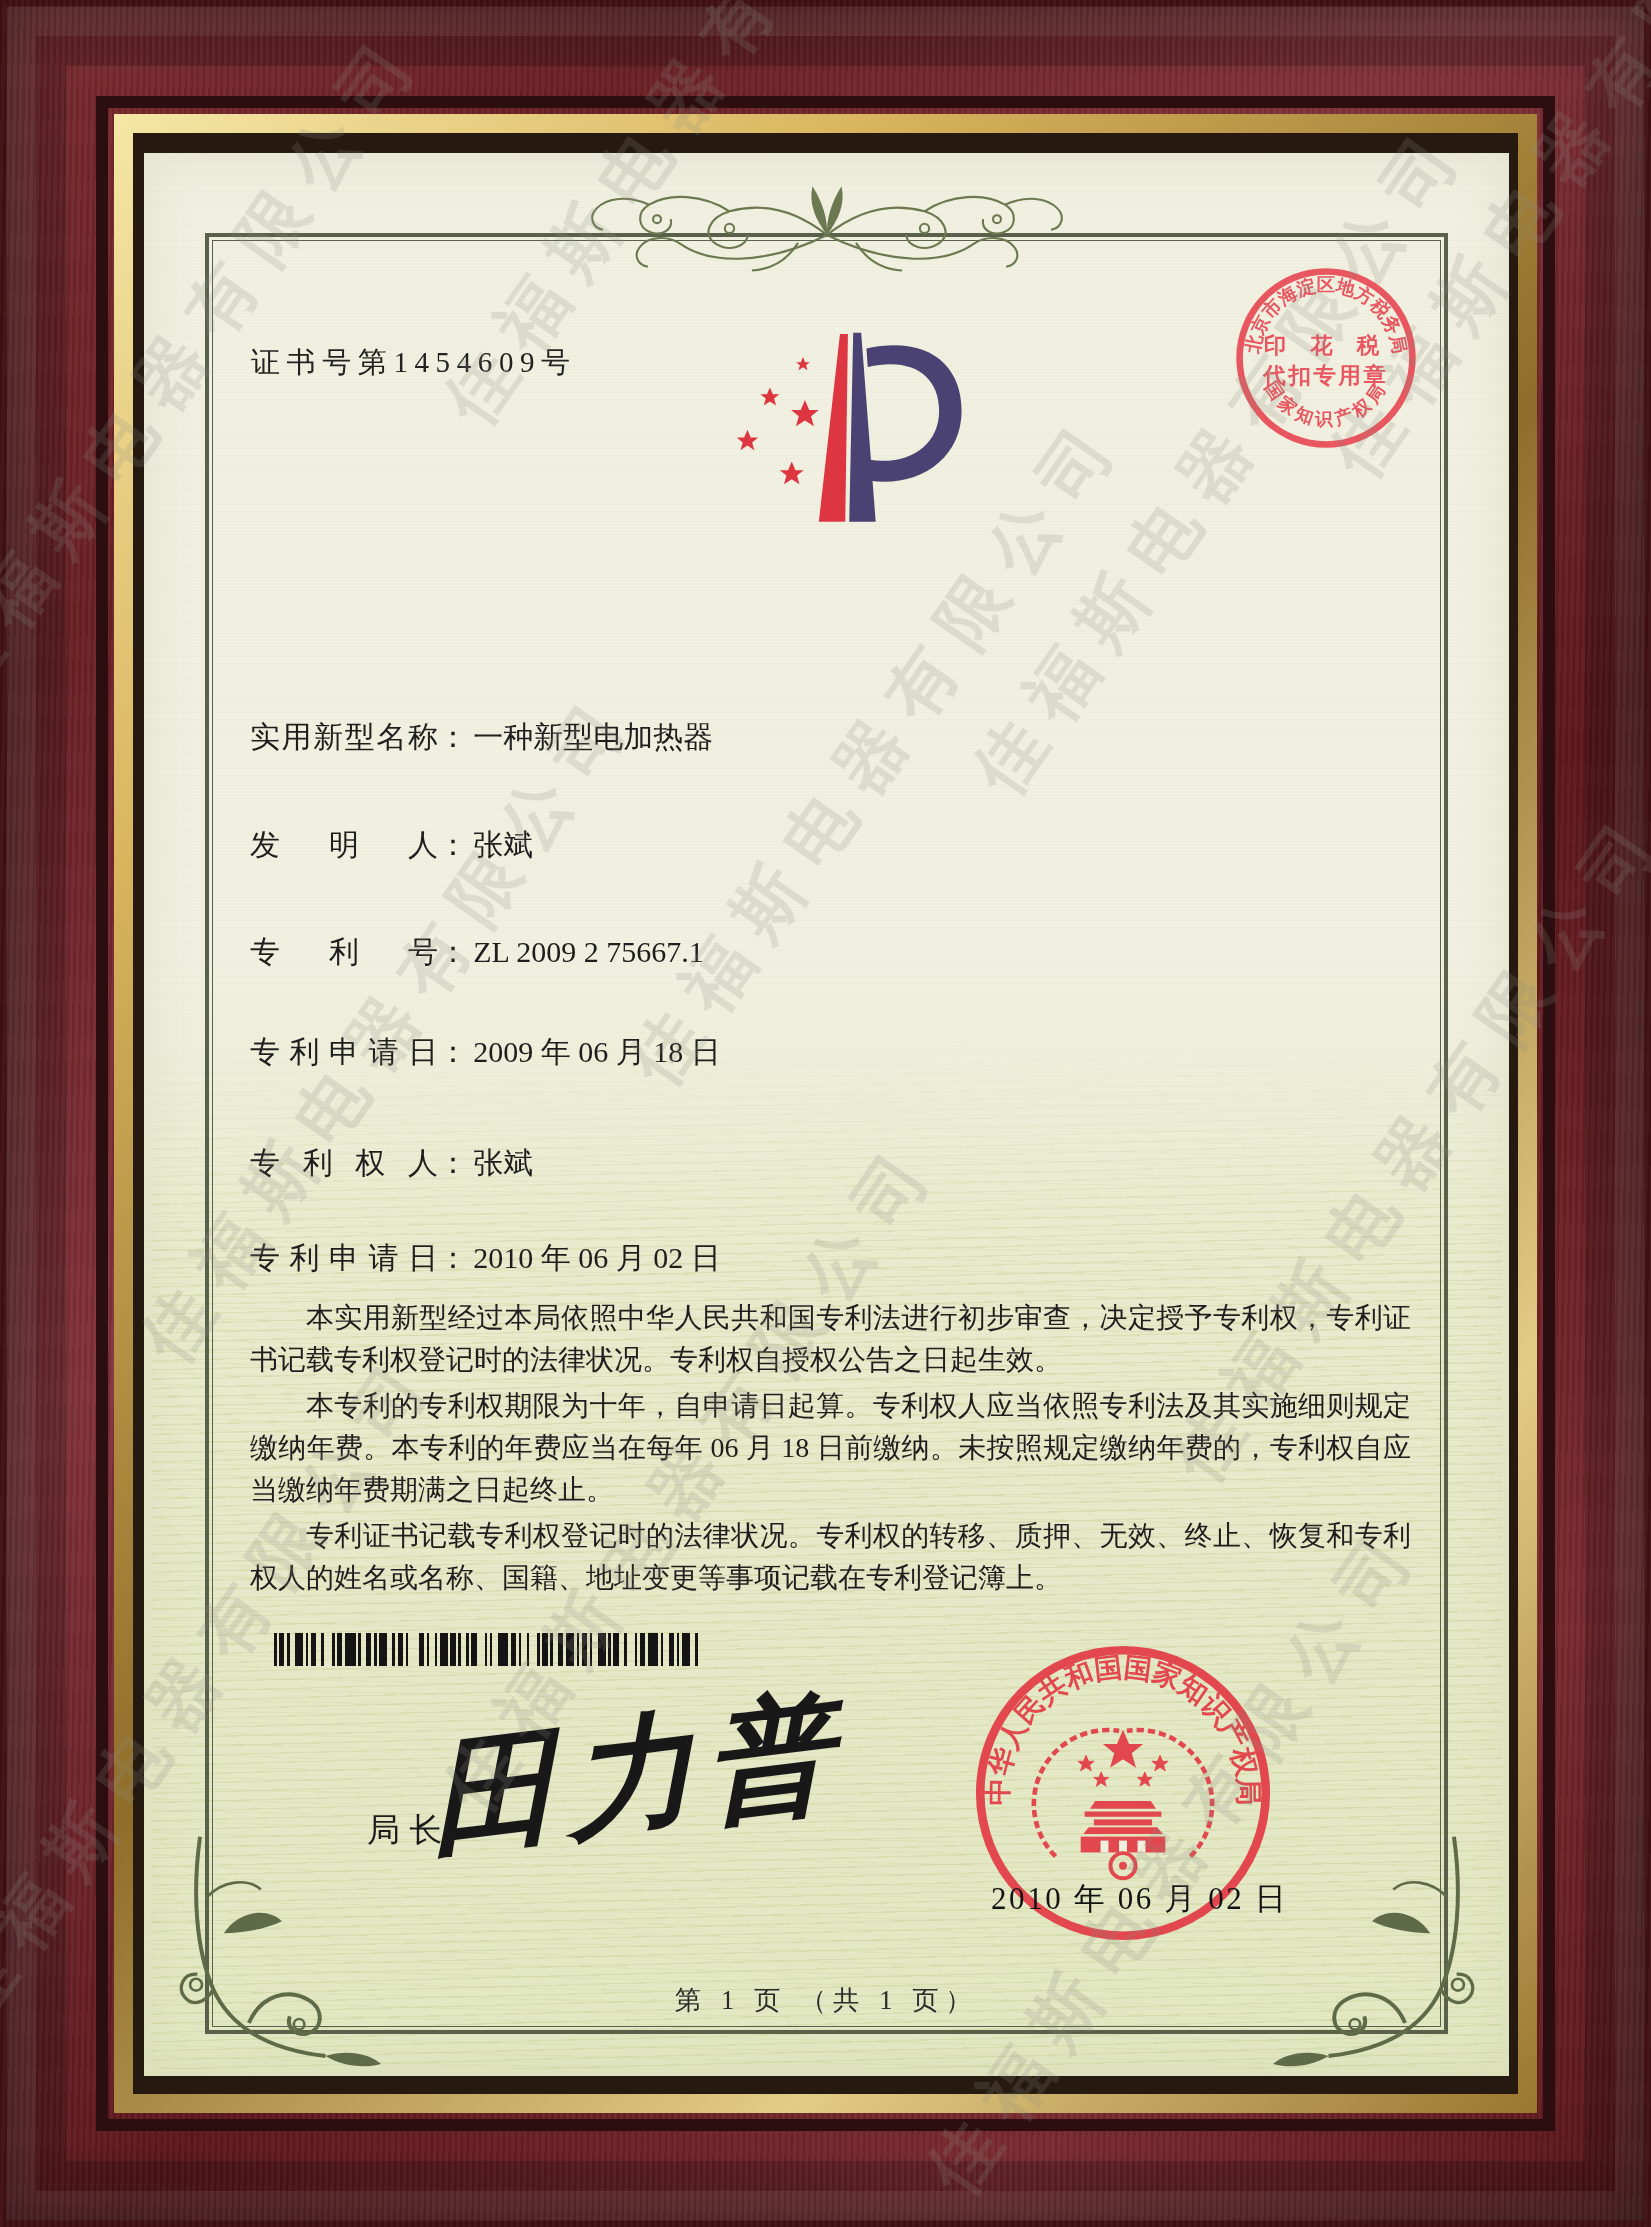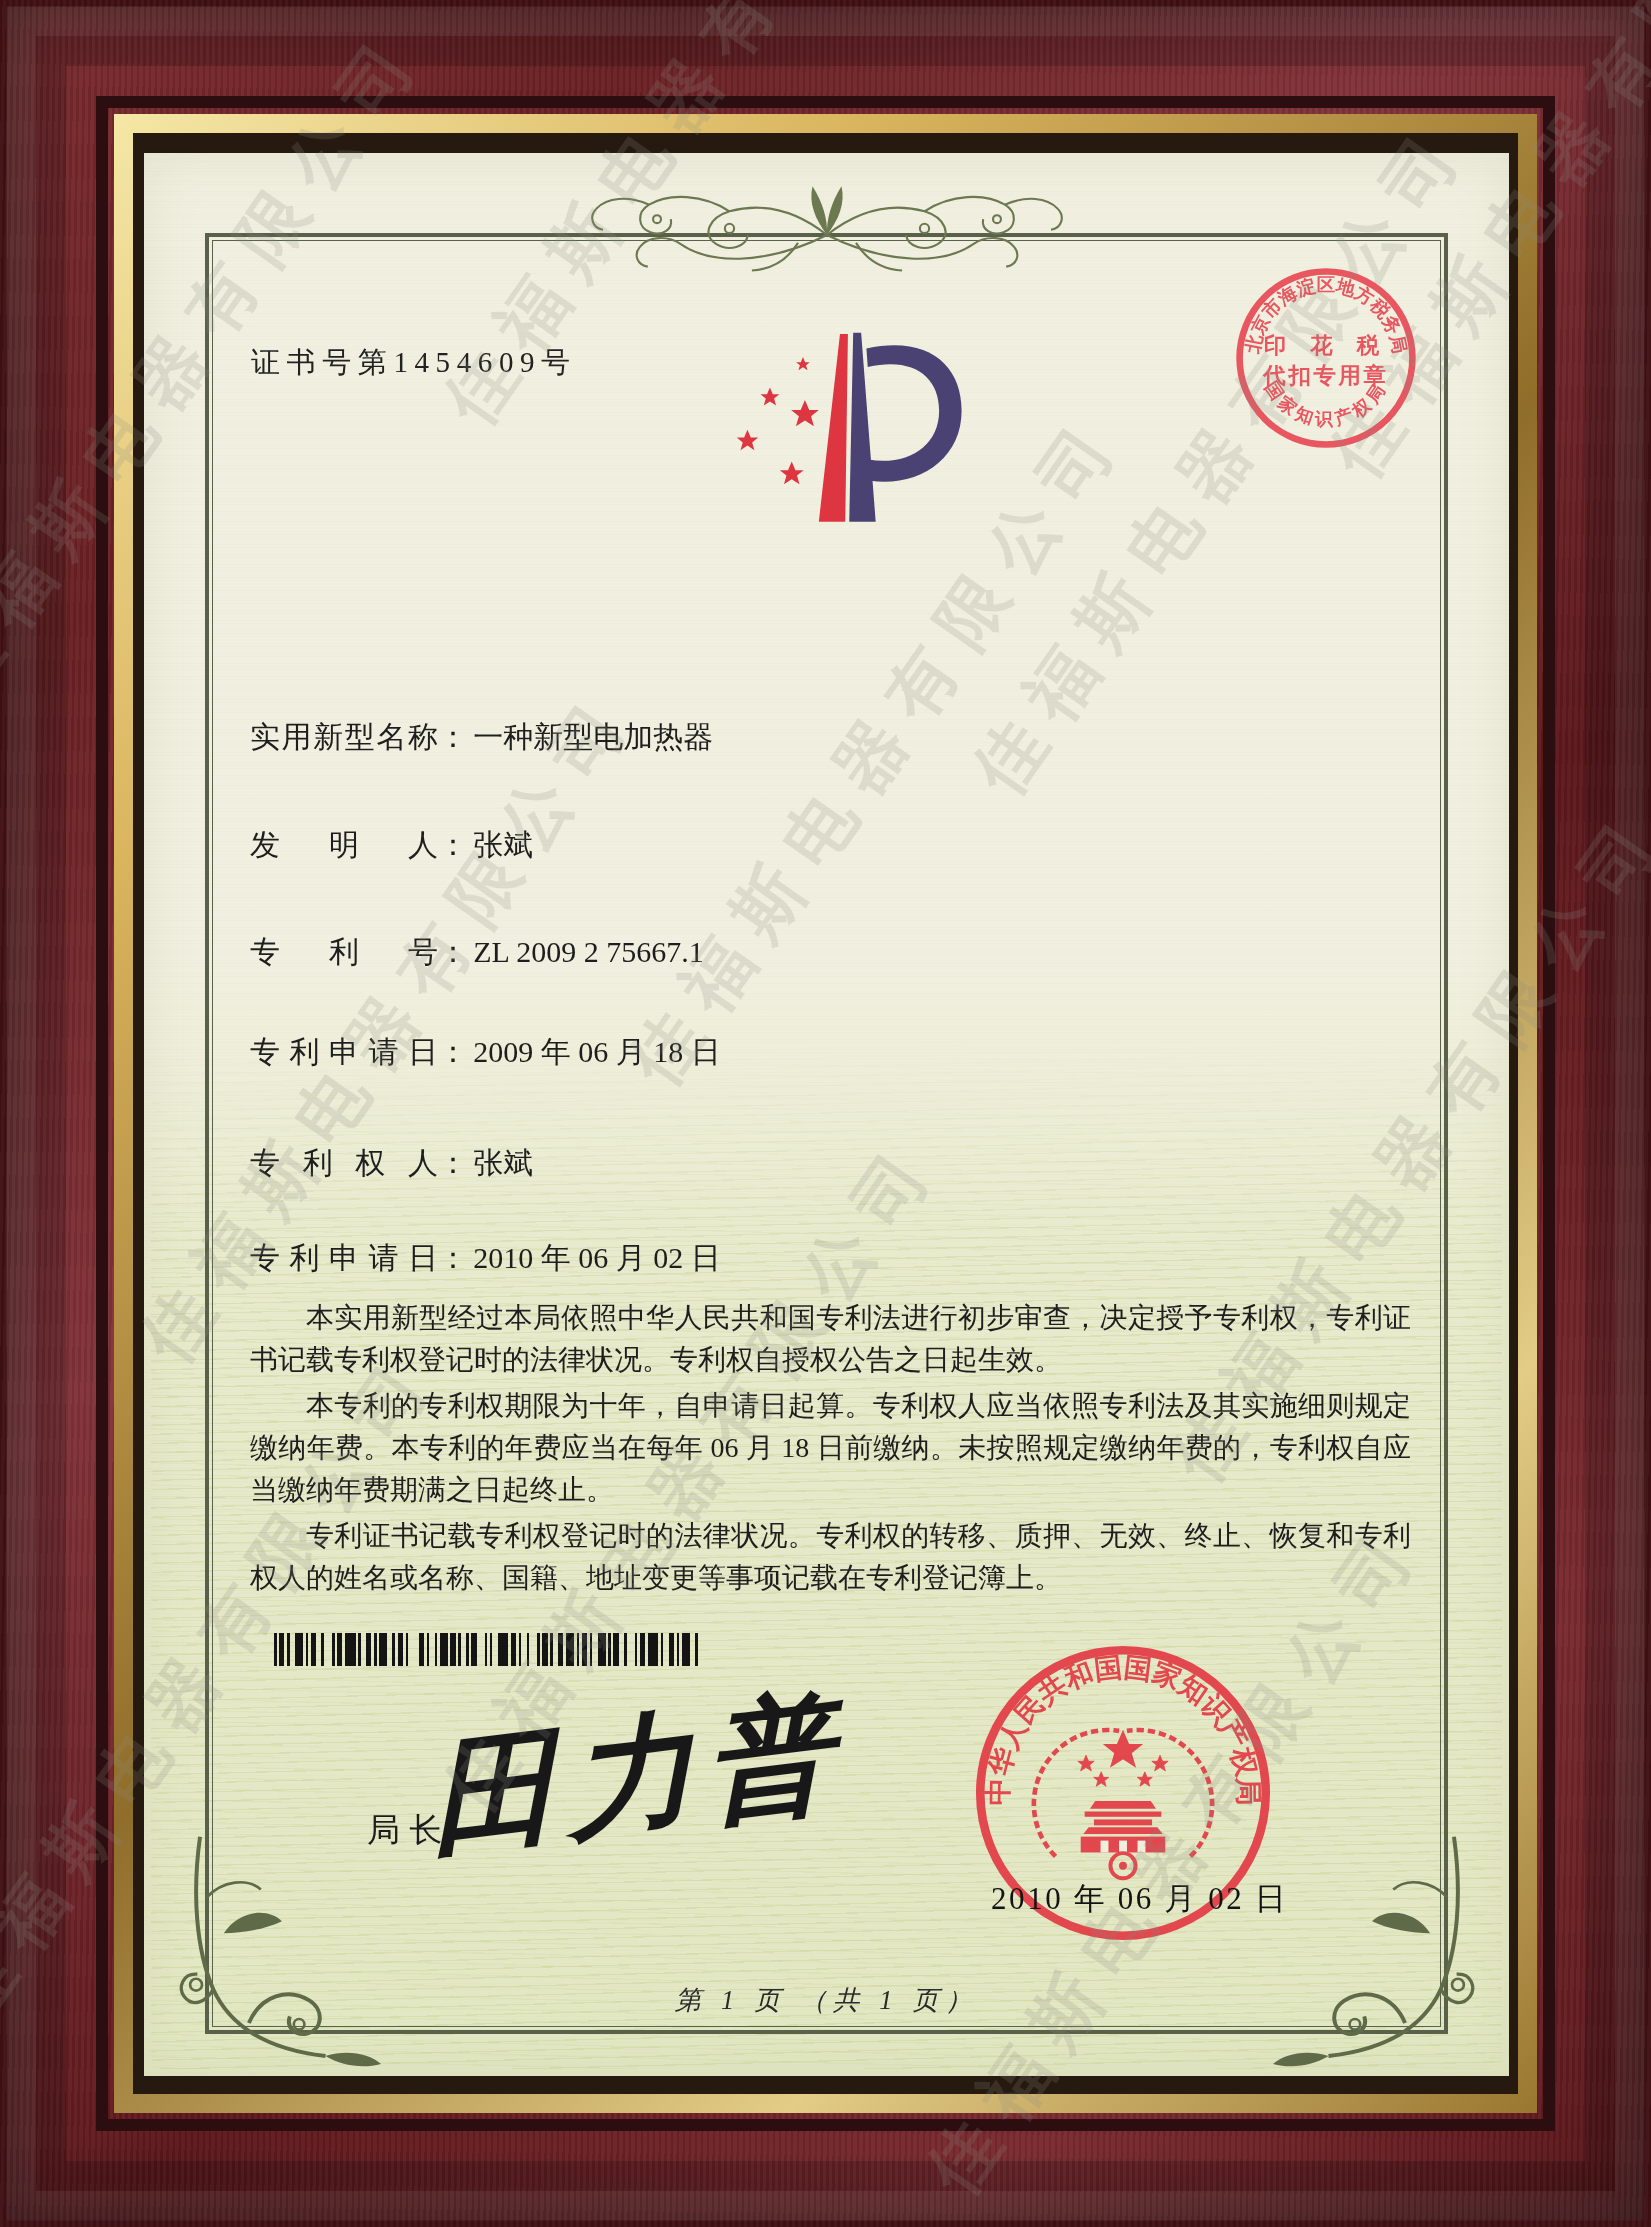--- a/index.html
+++ b/index.html
@@ -49,21 +49,21 @@
   .paras{position:absolute;left:106px;top:1144px;width:1161px;font-size:28px;line-height:42px;
       text-align:justify;color:#1e1e1e;}
   .paras p{margin:0 0 4px;text-indent:2em;}
   .barcode{position:absolute;left:130px;top:1480px;width:426px;height:33px;font-size:0;line-height:0;}
   .director{position:absolute;left:223px;top:1655px;font-size:33px;letter-spacing:9.2px;color:#1c1c1c;}
   .sig{position:absolute;left:284px;top:1539px;font-size:127px;font-weight:bold;font-style:italic;
       color:#181818;transform:rotate(-7deg) skewX(-4deg);letter-spacing:12px;white-space:nowrap;}
   .seal{position:absolute;left:827px;top:1488px;opacity:.93;}
   .grant-date{position:absolute;left:847px;top:1725px;font-size:31px;letter-spacing:2.6px;color:#141414;z-index:6;}
   .footer{position:absolute;left:0;right:0;top:1830px;text-align:center;font-size:26.4px;
-      letter-spacing:6.6px;color:#2a2a2a;font-style:italic;}
+      letter-spacing:6.6px;color:#2a2a2a;}
   
   .wm-layer{position:absolute;inset:0;z-index:60;pointer-events:none;overflow:hidden;}
   .wm{position:absolute;font-size:69px;font-weight:bold;letter-spacing:20px;white-space:nowrap;
       color:rgba(138,138,130,.20);transform:rotate(-55deg);transform-origin:0 50%;
       font-family:"Liberation Sans",sans-serif;}
 </style>
 </head>
 <body>
 
 <div id="page">

